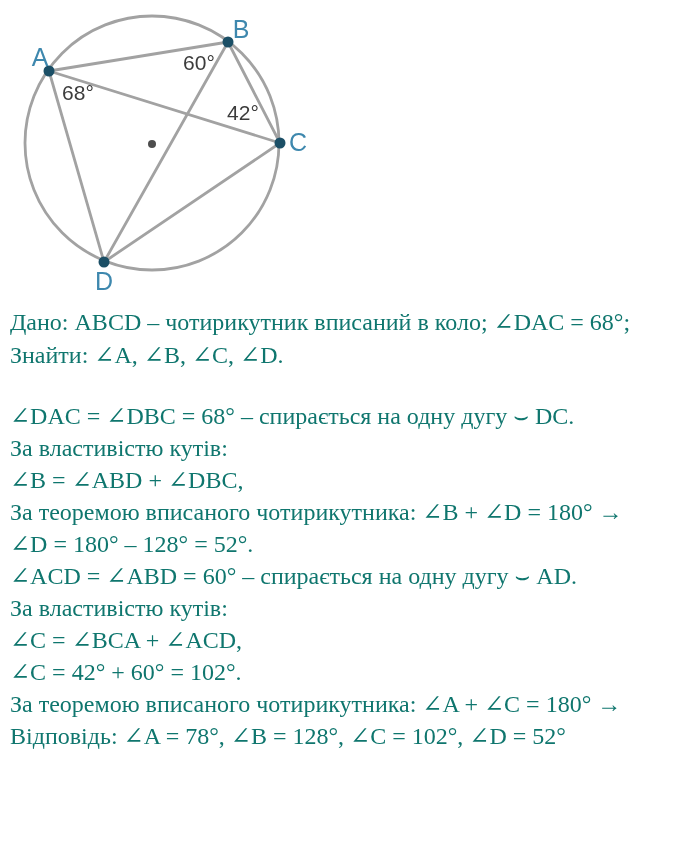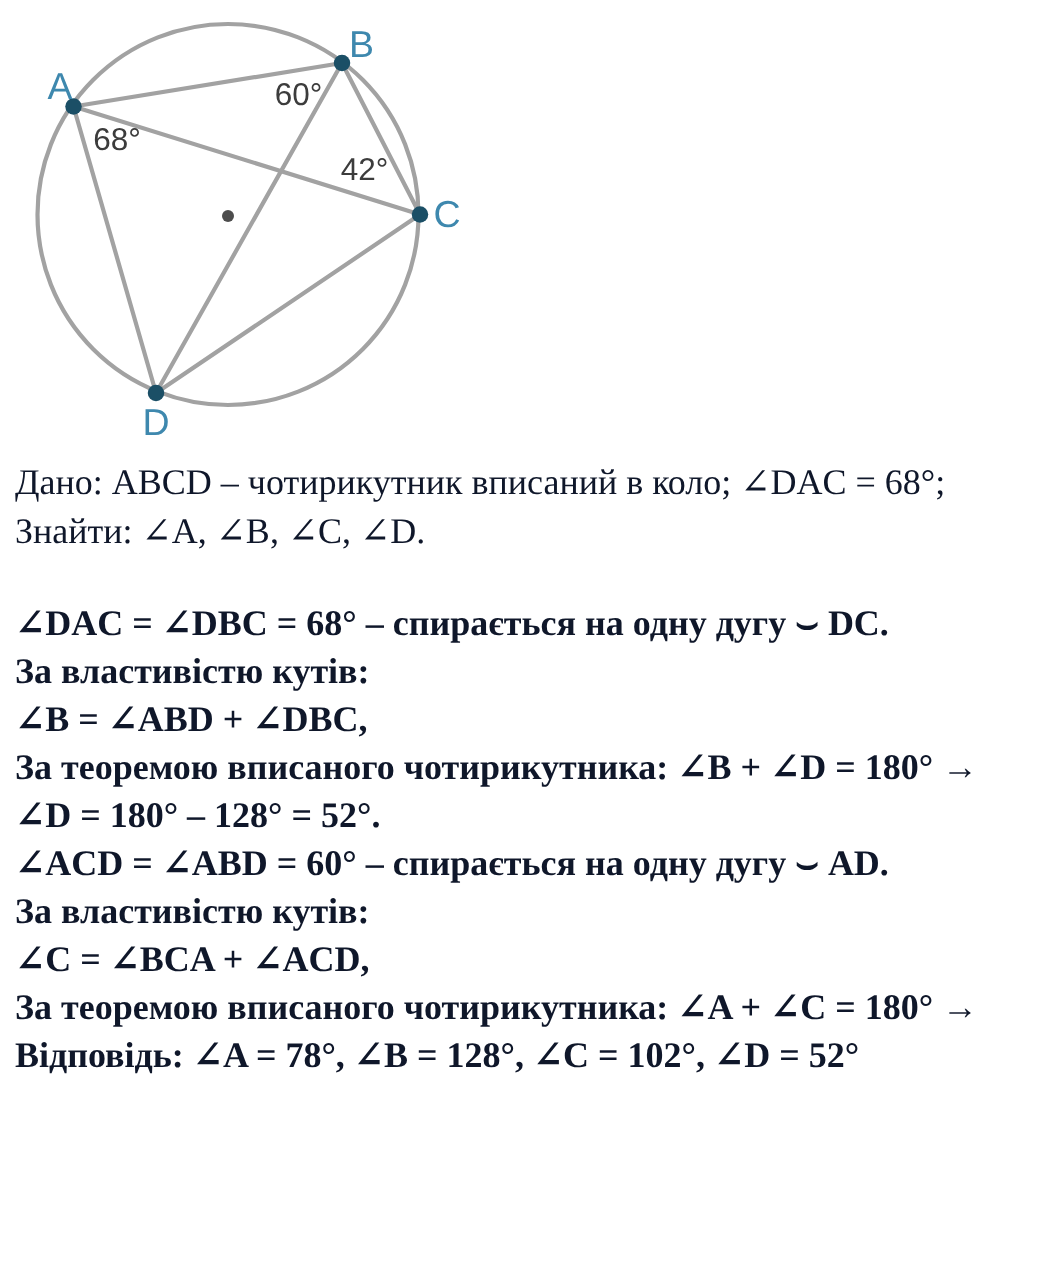--- a/index.html
+++ b/index.html
@@ -23,25 +23,25 @@
   .alabel{
     fill:#3c3c3c;
     font-family:"Liberation Sans","DejaVu Sans",sans-serif;
     font-size:21px;
     text-anchor:middle;
   }
   .text-wrap{
     position:absolute;
     left:10px;top:306px;
     width:682px;
-    color:#0f172a;
+    color:#0f766e;
     font-size:24px;
   }
   .given .line{line-height:33px;white-space:nowrap;}
-  .solution{margin-top:28px;font-weight:bold;}
+  .solution{margin-top:28px;}
   .solution .line{line-height:32px;white-space:nowrap;}
 </style>
 </head>
 <body>
 
 <div class="page">
 
   <svg class="diagram" width="335" height="302" viewBox="0 0 335 302">
     <circle class="geo" cx="152" cy="143" r="127"></circle>
 
@@ -75,18 +75,19 @@
     </div>
     <div class="solution">
       <div class="line">∠DAC = ∠DBC = 68° – спирається на одну дугу ⌣ DC.</div>
       <div class="line">За властивістю кутів:</div>
       <div class="line">∠B = ∠ABD + ∠DBC,</div>
       <div class="line">За теоремою вписаного чотирикутника: ∠B + ∠D = 180° →</div>
       <div class="line">∠D = 180° – 128° = 52°.</div>
       <div class="line">∠ACD = ∠ABD = 60° – спирається на одну дугу ⌣ AD.</div>
       <div class="line">За властивістю кутів:</div>
       <div class="line">∠C = ∠BCA + ∠ACD,</div>
+      <div class="line">∠C = 42° + 60° = 102°.</div>
       <div class="line">За теоремою вписаного чотирикутника: ∠A + ∠C = 180° →</div>
       <div class="line">Відповідь: ∠A = 78°, ∠B = 128°, ∠C = 102°, ∠D = 52°</div>
     </div>
   </div>
 
 </div>
 
 </body></html>

